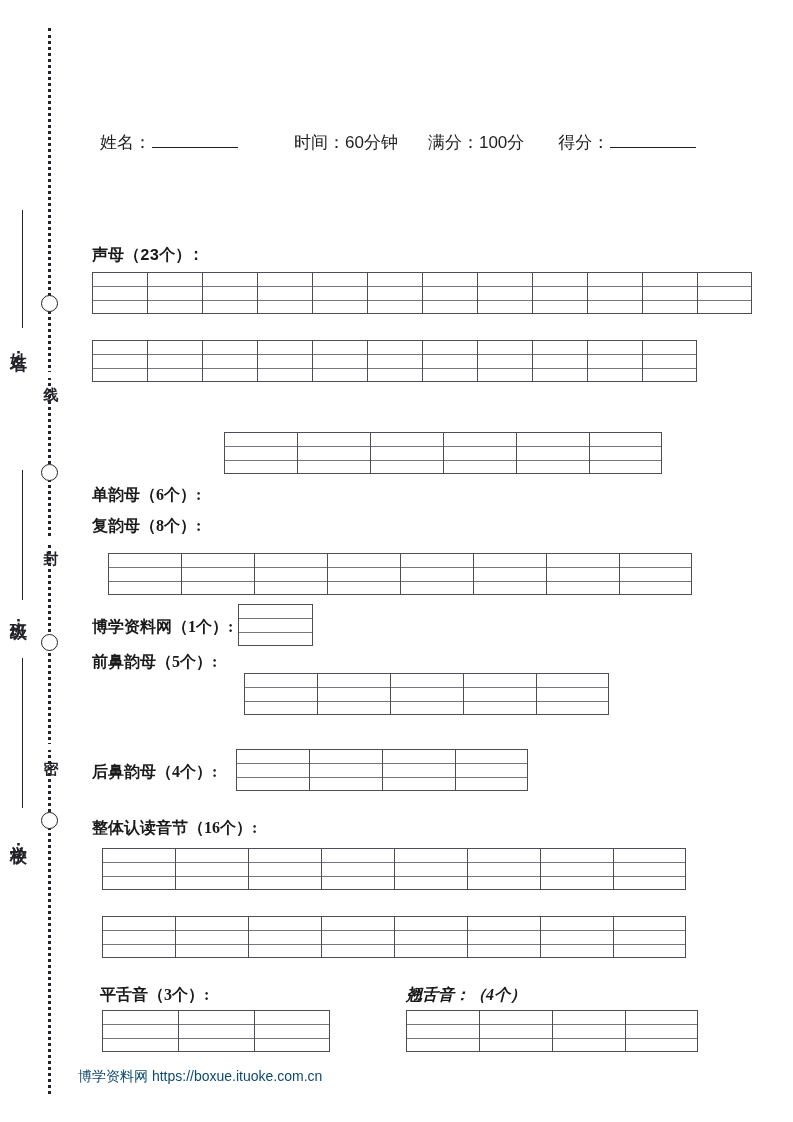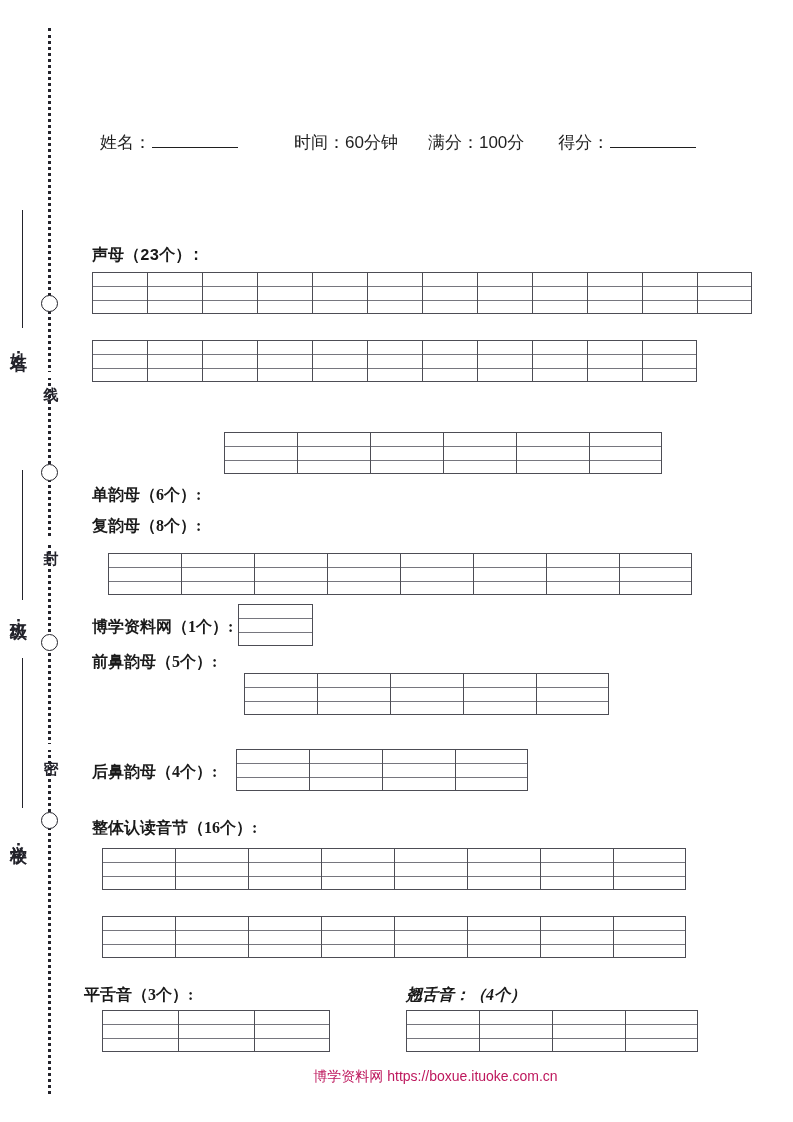--- a/index.html
+++ b/index.html
@@ -168,23 +168,23 @@
     border-top: 1.1px solid #76767e;
   }
   .grid-cell::before { top: 33.33%; }
   .grid-cell::after  { top: 66.66%; }
 
   #footer-watermark {
     position: absolute;
     left: 0;
     top: 1068px;
     width: 715px;
-    text-align: center;
+    text-align: left;
     font-size: 14px;
-    color: #be185d;
+    color: #0c4a6e;
     white-space: nowrap;
   }
 </style>
 </head>
 <body>
 
 <div id="page">
 
   <div id="binding-margin">
     <div class="dotted-line"></div>
@@ -316,21 +316,21 @@
         <div class="grid-cell" style="width: 73px;"></div>
         <div class="grid-cell" style="width: 73px;"></div>
         <div class="grid-cell" style="width: 73px;"></div>
         <div class="grid-cell" style="width: 73px;"></div>
         <div class="grid-cell" style="width: 73px;"></div>
         <div class="grid-cell" style="width: 73px;"></div>
         <div class="grid-cell" style="width: 73px;"></div>
         <div class="grid-cell" style="width: 73px;"></div>
       </div>
 
-    <div class="sub-label" style="left:6px; top:985px;">平舌音（3个）:</div>
+    <div class="sub-label" style="left:22px; top:985px;">平舌音（3个）:</div>
     <div class="grid-row" style="left:24px; top:1010px;">
         <div class="grid-cell" style="width: 76px;"></div>
         <div class="grid-cell" style="width: 76px;"></div>
         <div class="grid-cell" style="width: 76px;"></div>
       </div>
 
     <div class="sub-label" style="left:328px; top:985px;font-style:italic;">翘舌音：（4个）</div>
     <div class="grid-row" style="left:328px; top:1010px;">
         <div class="grid-cell" style="width: 73px;"></div>
         <div class="grid-cell" style="width: 73px;"></div>

